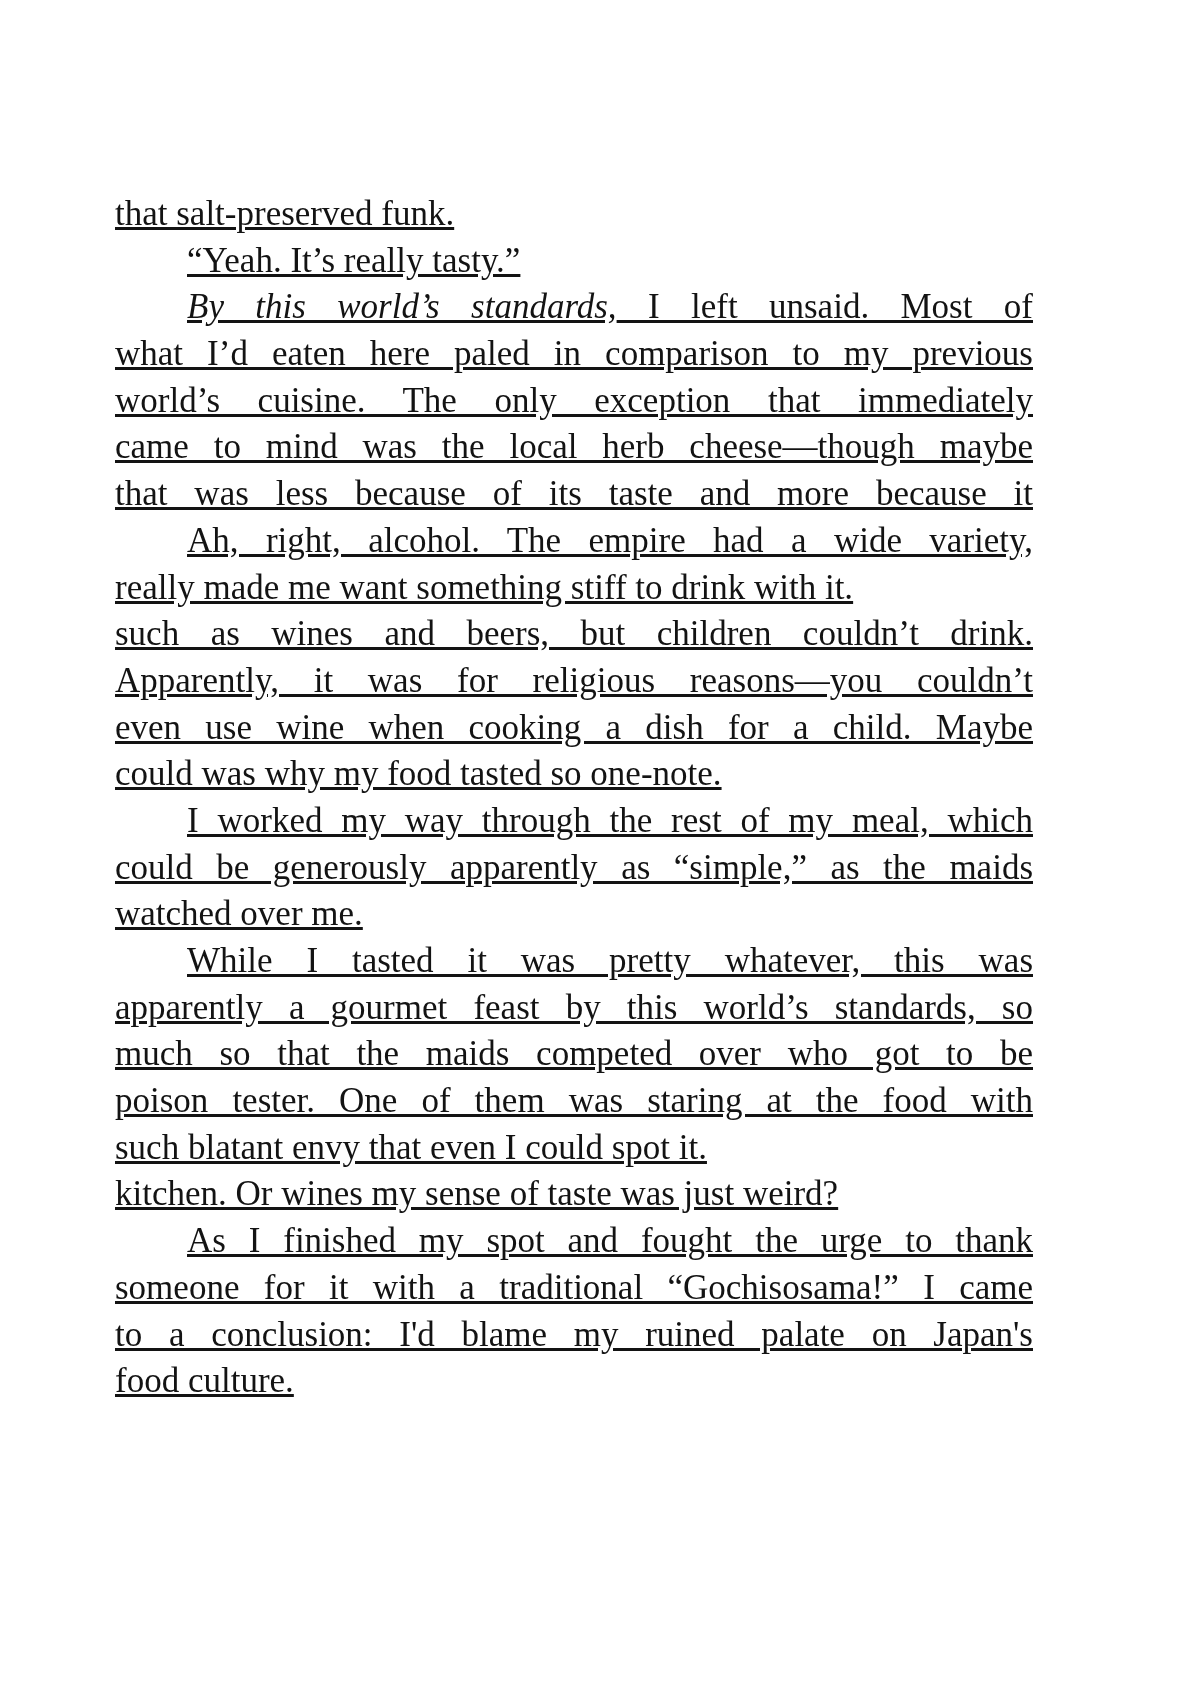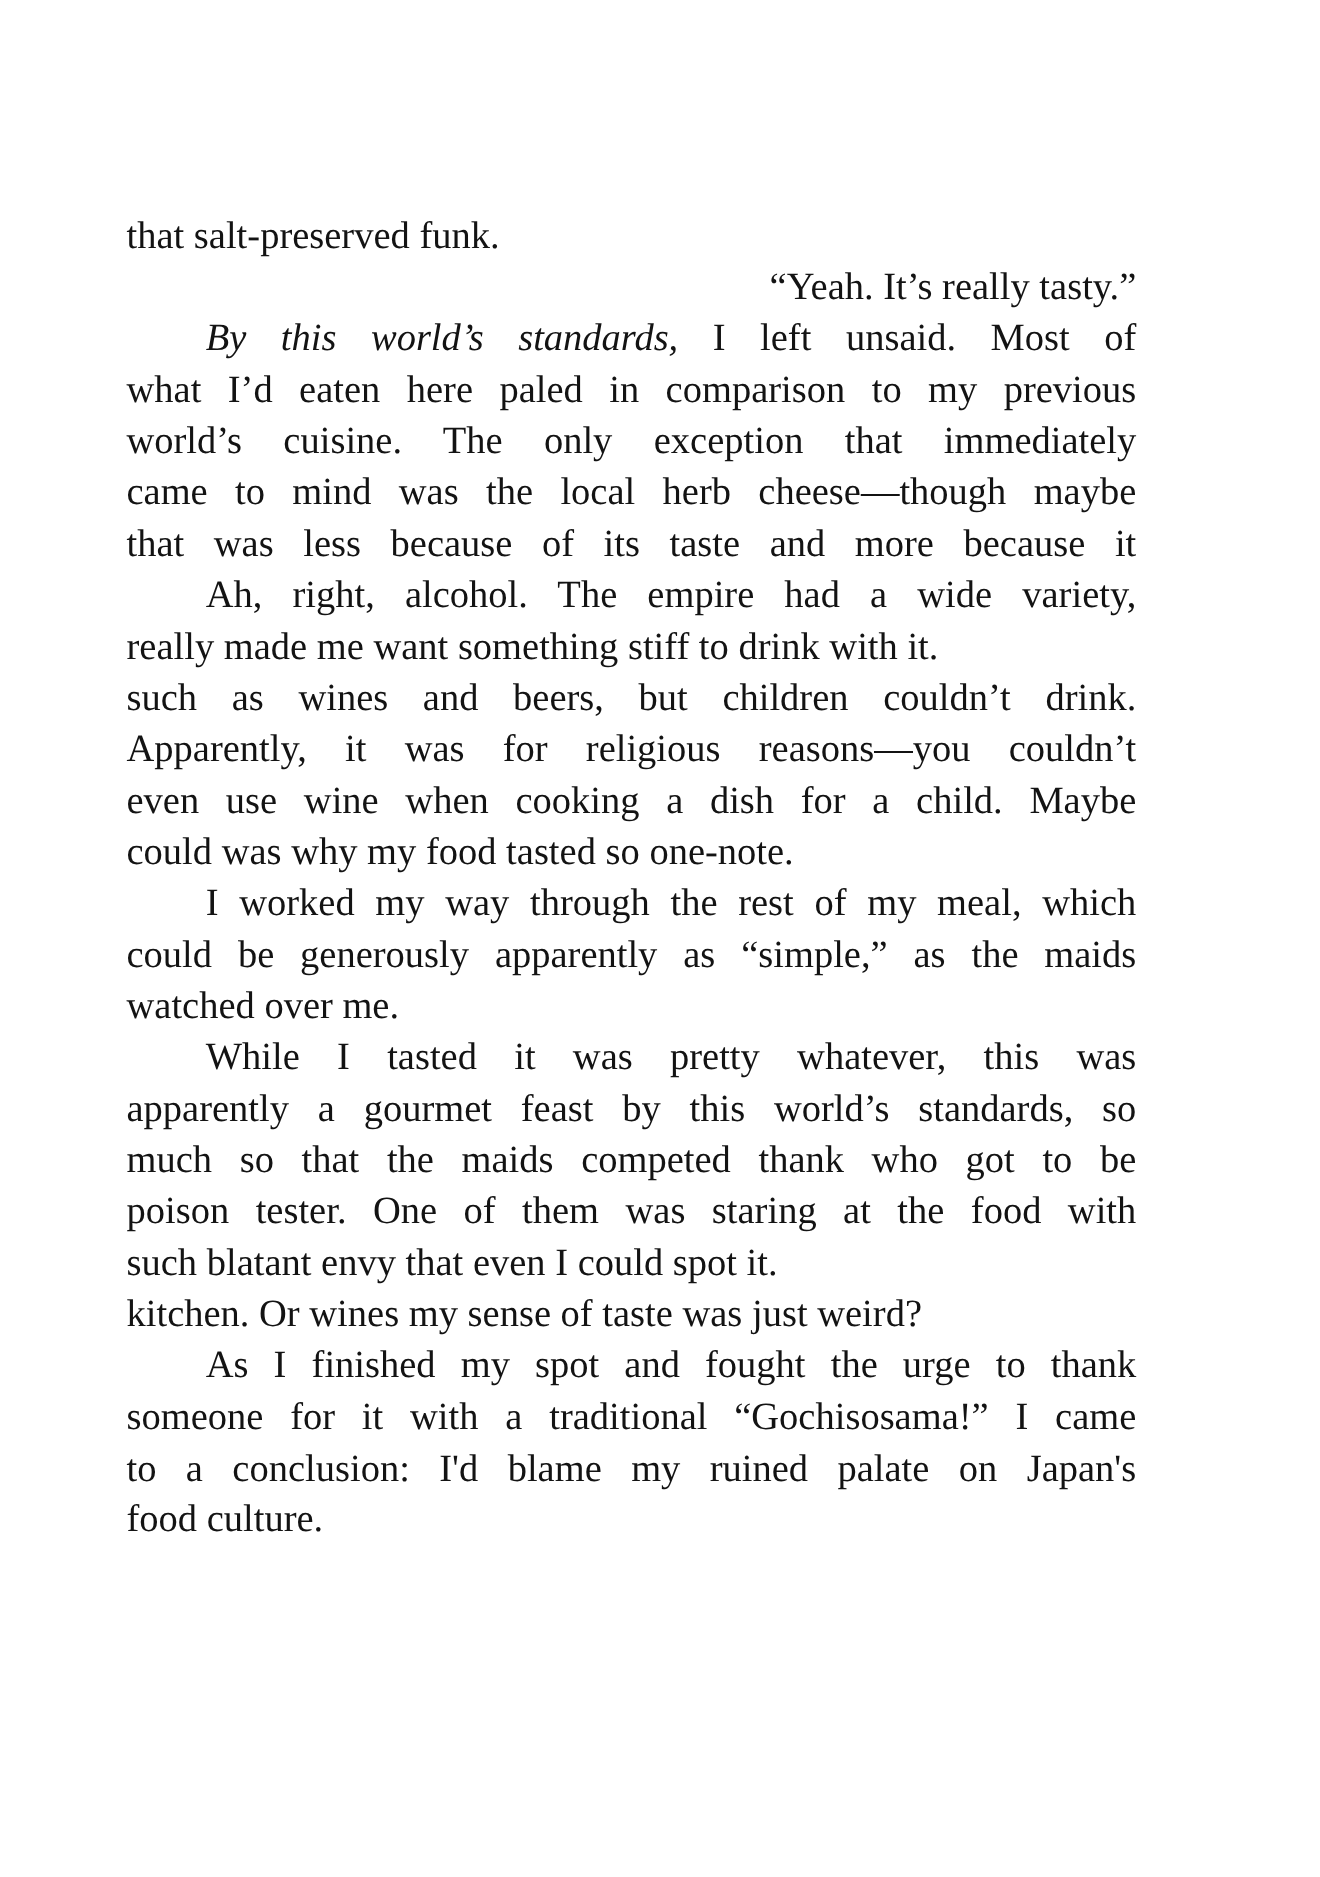--- a/index.html
+++ b/index.html
@@ -29,29 +29,29 @@
     color: #131313;
     font-size: 35px;
     line-height: 46.7px;
     font-kerning: normal;
   }
   .line {
     height: 46.7px;
     text-align: left;
     white-space: normal;
     overflow: visible;
+    text-decoration: underline;
   }
   .line.justify {
     text-align: justify;
     text-align-last: justify;
     text-justify: inter-word;
   }
   .line.indent {
     padding-left: 72px;
-    text-align: right;
   }
   .seg.italic {
     font-style: italic;
   }
 </style>
 </head>
 <body>
 
 <div class="page">
   <div class="text-block">
@@ -66,21 +66,21 @@
       <div class="line"><span class="seg">really made me want something stiff to drink with it.</span></div>
       <div class="line justify"><span class="seg">such as wines and beers, but children couldn’t drink.</span></div>
       <div class="line justify"><span class="seg">Apparently, it was for religious reasons—you couldn’t</span></div>
       <div class="line justify"><span class="seg">even use wine when cooking a dish for a child. Maybe</span></div>
       <div class="line"><span class="seg">could was why my food tasted so one-note.</span></div>
       <div class="line justify indent"><span class="seg">I worked my way through the rest of my meal, which</span></div>
       <div class="line justify"><span class="seg">could be generously apparently as “simple,” as the maids</span></div>
       <div class="line"><span class="seg">watched over me.</span></div>
       <div class="line justify indent"><span class="seg">While I tasted it was pretty whatever, this was</span></div>
       <div class="line justify"><span class="seg">apparently a gourmet feast by this world’s standards, so</span></div>
-      <div class="line justify"><span class="seg">much so that the maids competed thank who got to be</span></div>
+      <div class="line justify"><span class="seg">much so that the maids competed over who got to be</span></div>
       <div class="line justify"><span class="seg">poison tester. One of them was staring at the food with</span></div>
       <div class="line"><span class="seg">such blatant envy that even I could spot it.</span></div>
       <div class="line"><span class="seg">kitchen. Or wines my sense of taste was just weird?</span></div>
       <div class="line justify indent"><span class="seg">As I finished my spot and fought the urge to thank</span></div>
       <div class="line justify"><span class="seg">someone for it with a traditional “Gochisosama!” I came</span></div>
       <div class="line justify"><span class="seg">to a conclusion: I'd blame my ruined palate on Japan's</span></div>
       <div class="line"><span class="seg">food culture.</span></div>
     </div>
 </div>
 

